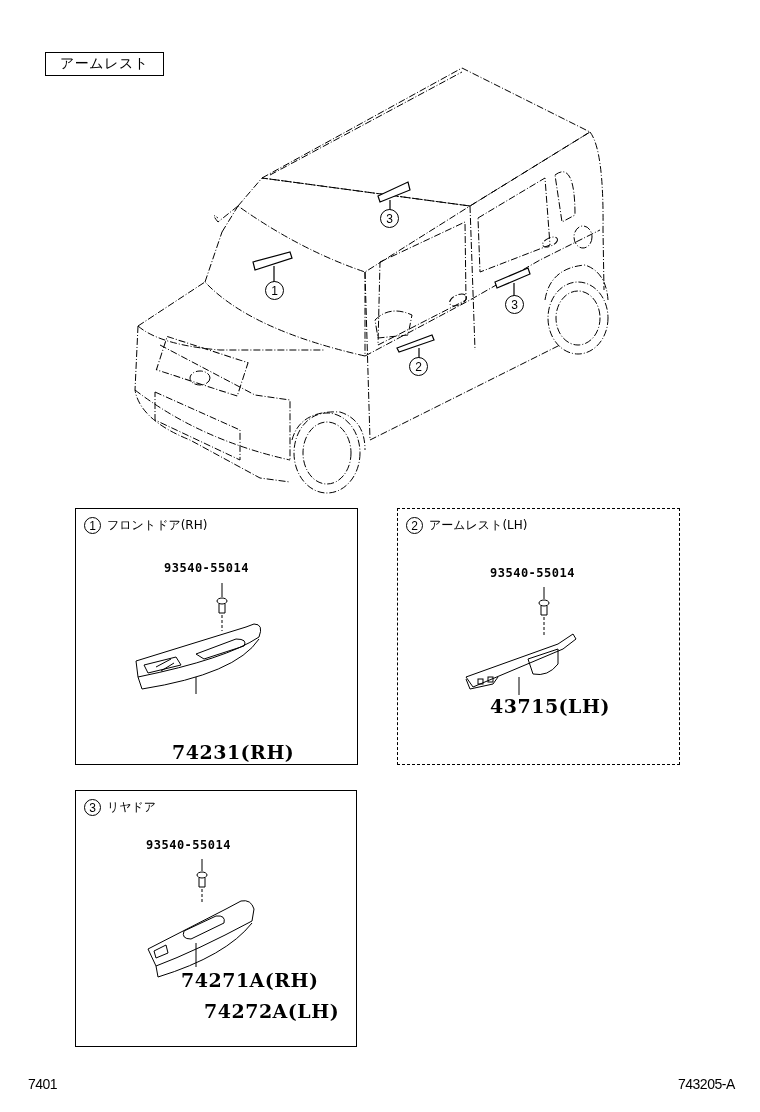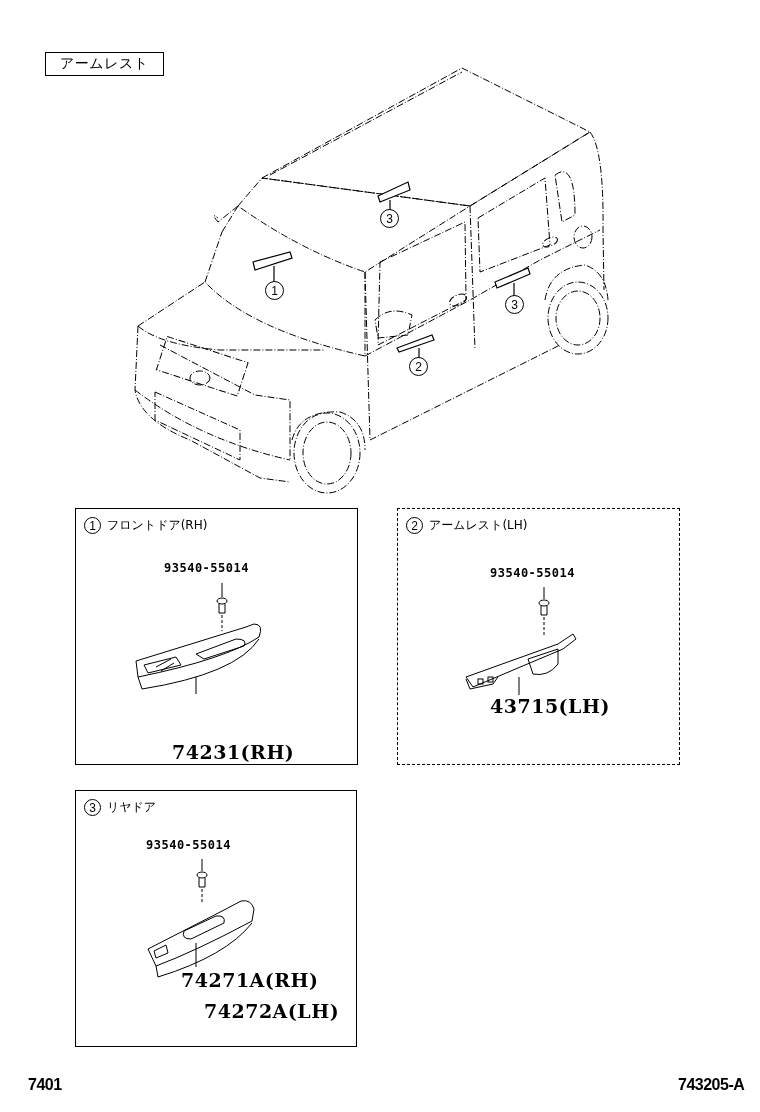--- a/index.html
+++ b/index.html
@@ -4,21 +4,21 @@
 <style>
   html, body { margin: 0; padding: 0; background: #fff; }
   body { width: 760px; height: 1112px; position: relative; overflow: hidden; font-family: "DejaVu Sans", sans-serif; color: #000; }
   .abs { position: absolute; }
   .title-box { left: 45px; top: 52px; height: 22px; padding: 0 14px; border: 1.5px solid #000; font-size: 14px; line-height: 22px; letter-spacing: 0.5px; font-family: Liberation Mono, monospace; }
   .panel { border: 1.5px solid #000; background: #fff; box-sizing: border-box; }
   .panel-head { position: absolute; left: 8px; top: 8px; display: flex; align-items: center; gap: 6px; font-size: 12px; }
   .circ { width: 17px; height: 17px; border: 1.2px solid #000; border-radius: 50%; display: inline-flex; align-items: center; justify-content: center; font-size: 12px; font-family: "Liberation Sans", sans-serif; box-sizing: border-box; }
   .pn { position: absolute; font-family: "DejaVu Sans Mono", monospace; font-weight: bold; font-size: 12px; letter-spacing: 0.5px; }
   .pn-big { position: absolute; font-family: "DejaVu Serif", serif; font-weight: bold; font-size: 19px; line-height: 19px; letter-spacing: 0.5px; }
-  .footer { font-family: "Liberation Sans", sans-serif; font-size: 16px; letter-spacing: -0.5px; font-weight: bold; }
+  .footer { font-family: "Liberation Sans", sans-serif; font-size: 14px; letter-spacing: -0.5px; }
   svg { position: absolute; overflow: visible; }
 </style>
 </head>
 <body>
 
 <div class="abs title-box">アームレスト</div>
 
 <svg width="760" height="500" style="left:0;top:0" viewBox="0 0 760 500">
   <g fill="none" stroke="#000" stroke-width="1" stroke-dasharray="7 2 1 2">
 

